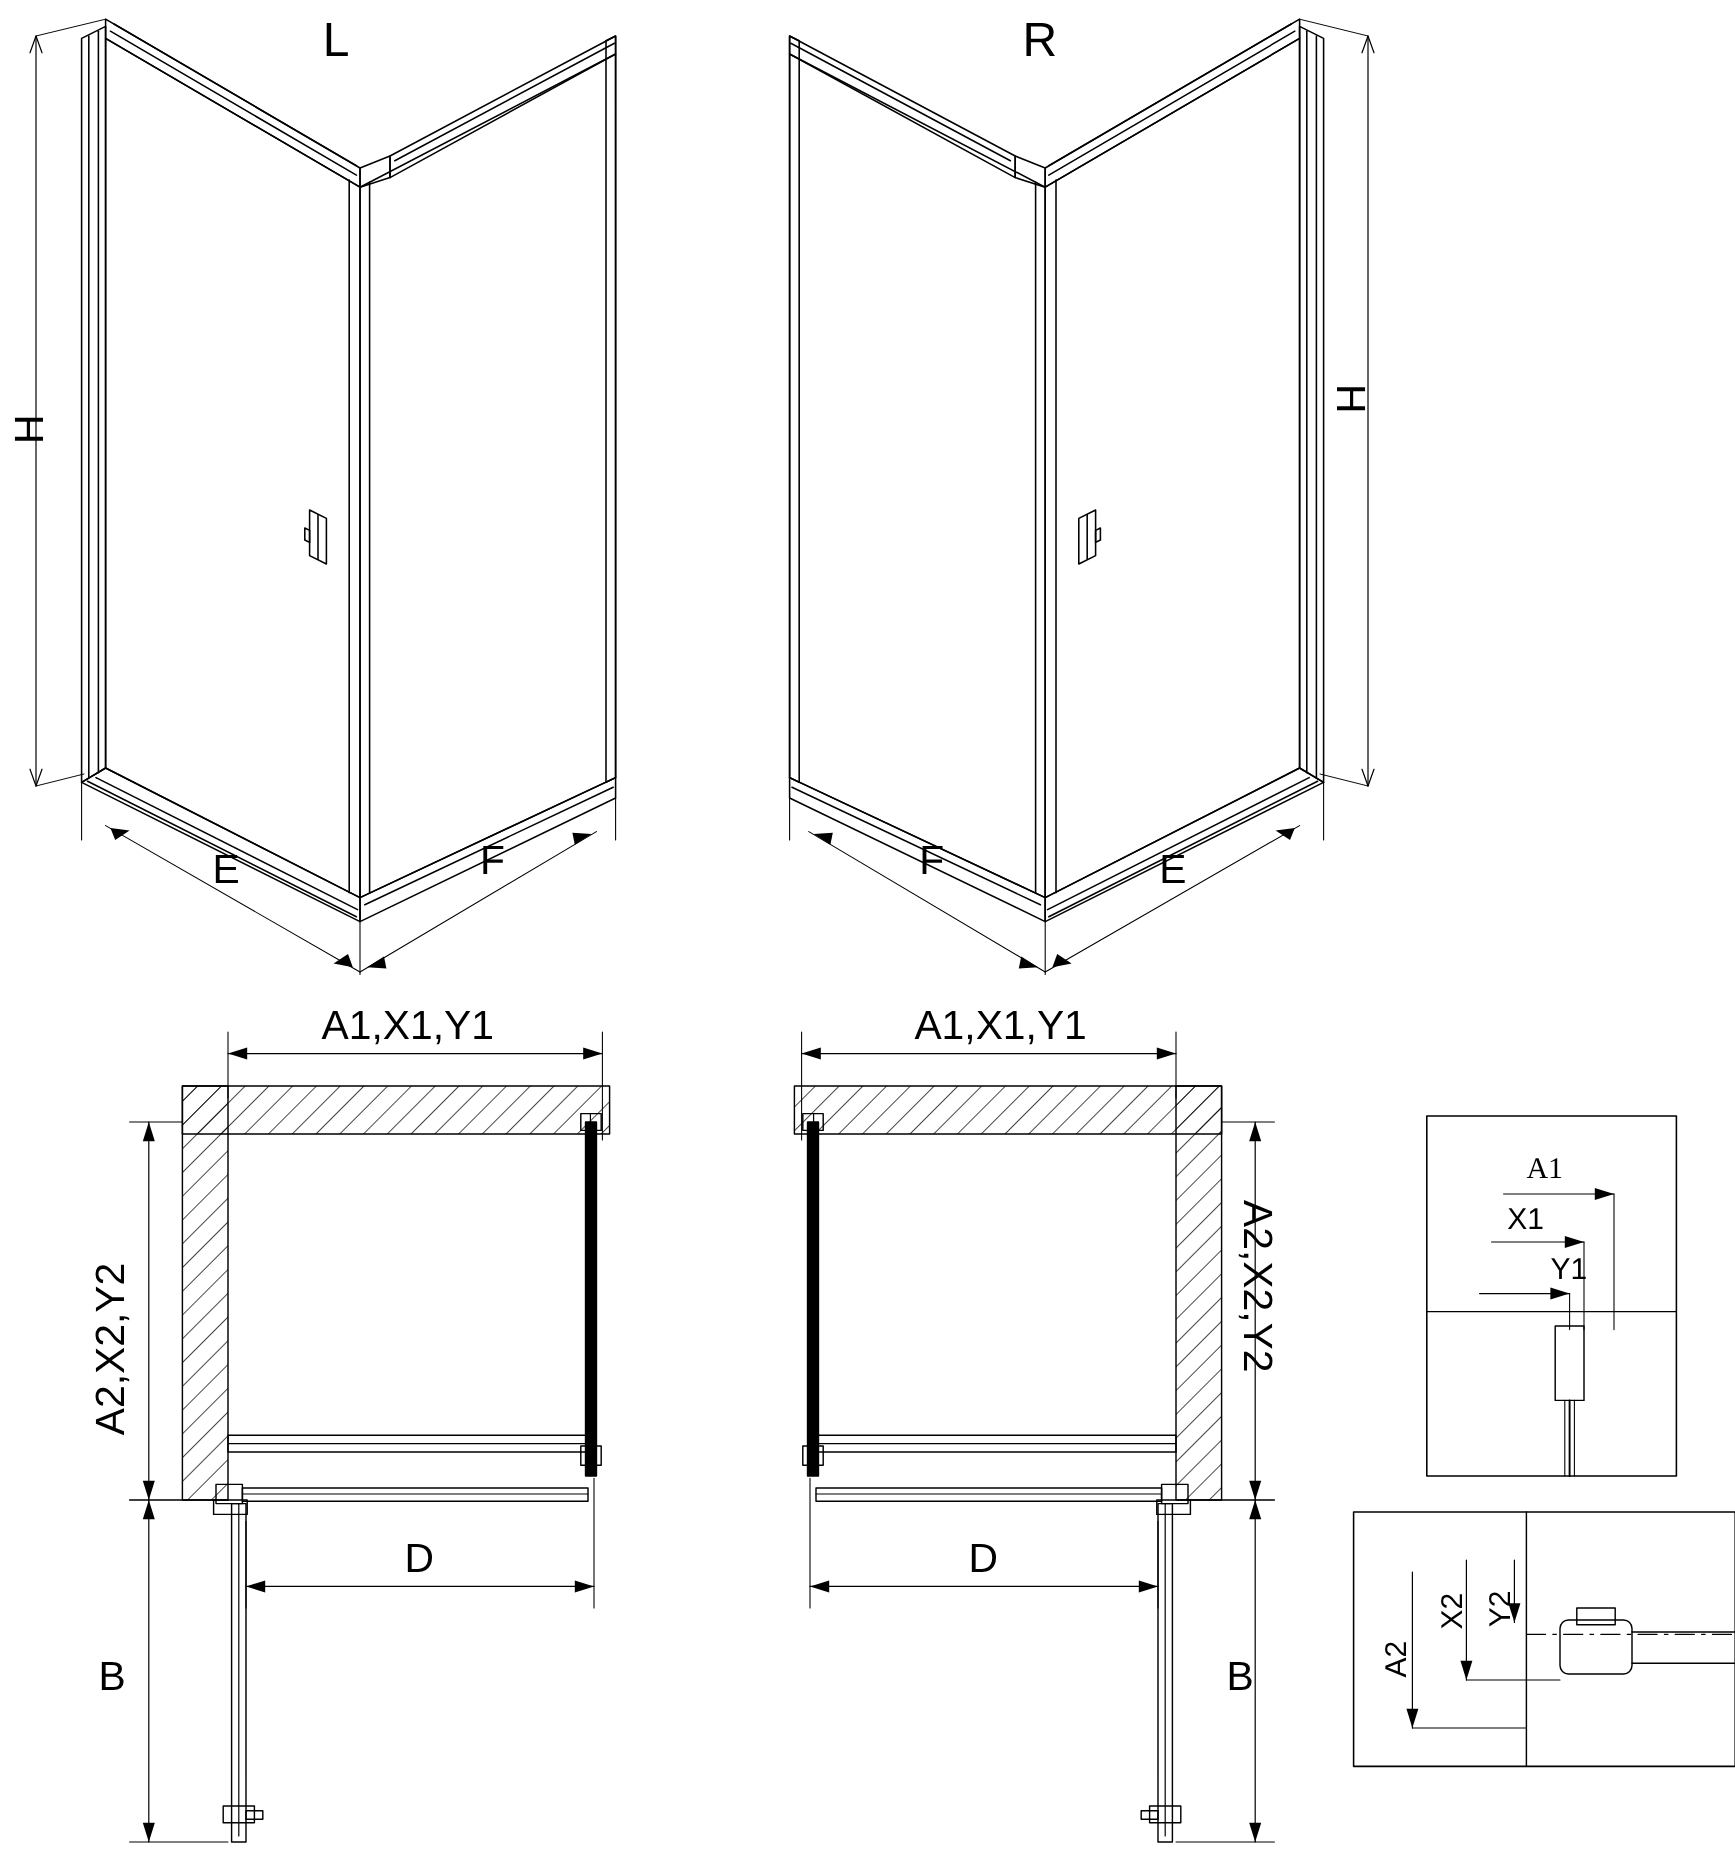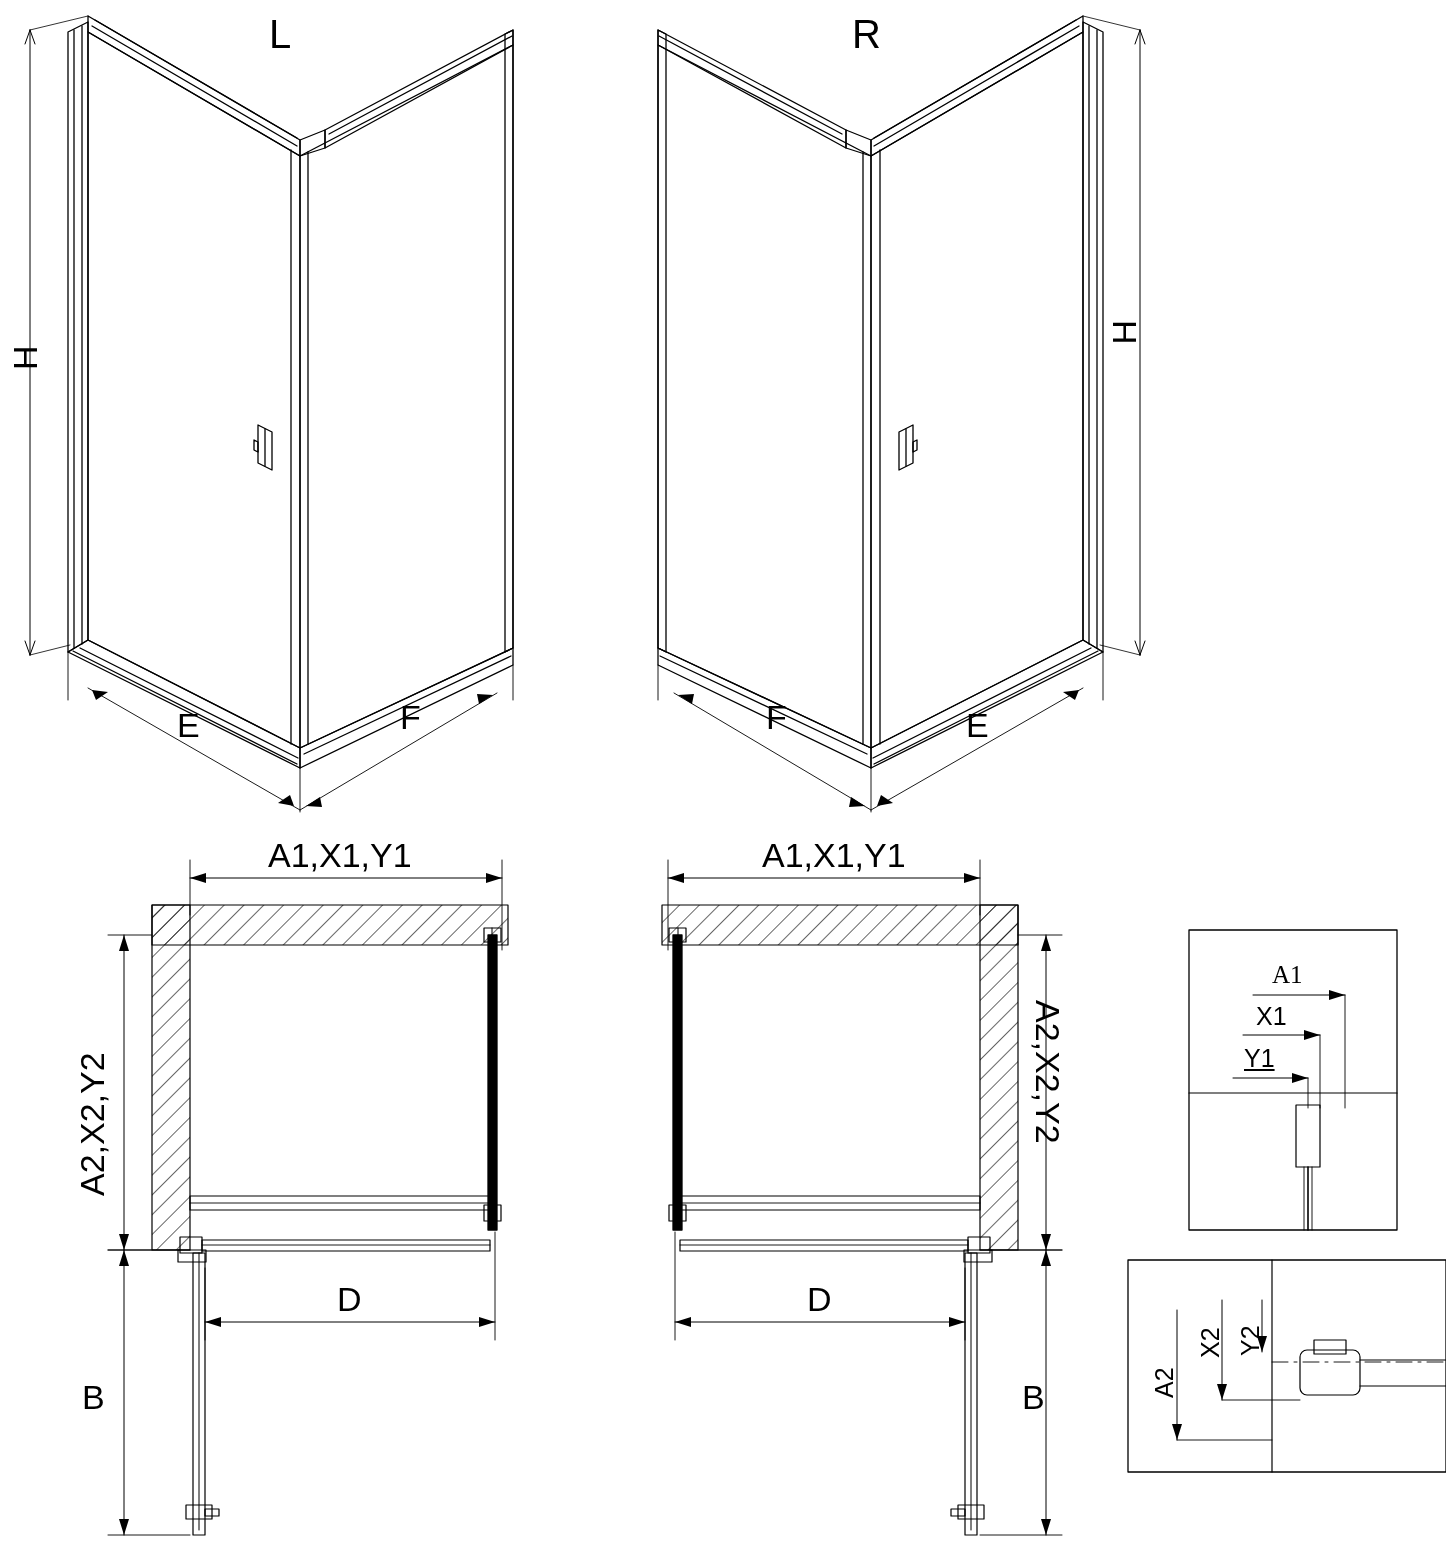--- a/index.html
+++ b/index.html
@@ -310,19 +310,19 @@
   <div class="lbl lbl-big" style="left:337px; top:1282px;">D</div>
   <div class="lbl lbl-big" style="left:82px; top:1380px;">B</div>
 
   <div class="lbl lbl-big" style="left:762px; top:838px;">A1,X1,Y1</div>
   <div class="lbl lbl-big rot90i" style="left:1065px; top:1000px;">A2,X2,Y2</div>
   <div class="lbl lbl-big" style="left:807px; top:1282px;">D</div>
   <div class="lbl lbl-big" style="left:1022px; top:1380px;">B</div>
 
   <div class="lbl lbl-med" style="left:1272px; top:962px;font-family:Liberation Serif, serif;">A1</div>
   <div class="lbl lbl-med" style="left:1256px; top:1004px;">X1</div>
-  <div class="lbl lbl-med" style="left:1244px; top:1046px;text-decoration:underline;">Y1</div>
+  <div class="lbl lbl-med" style="left:1292px; top:1046px;">Y1</div>
 
   <div class="lbl lbl-med rot90" style="left:1152px; top:1398px;">A2</div>
   <div class="lbl lbl-med rot90" style="left:1198px; top:1358px;">X2</div>
   <div class="lbl lbl-med rot90" style="left:1238px; top:1356px;">Y2</div>
 
 </div>
 
 </body></html>

